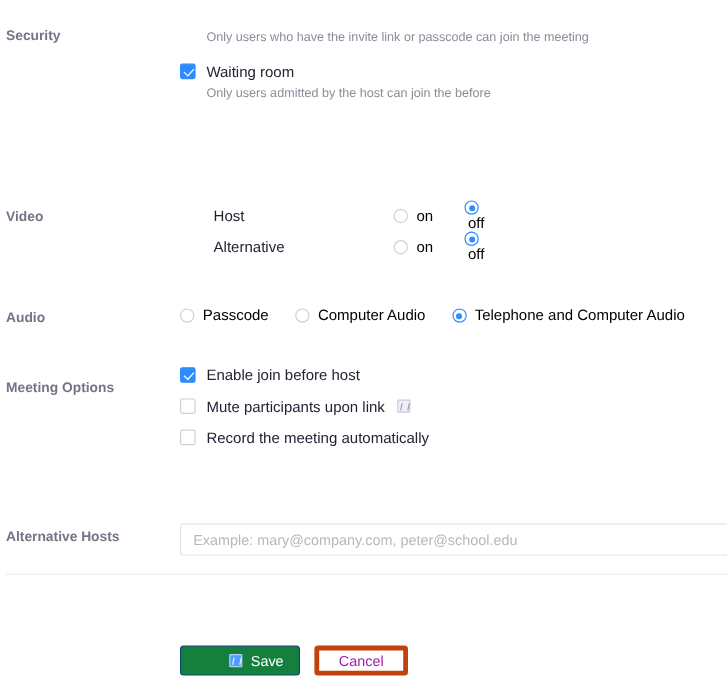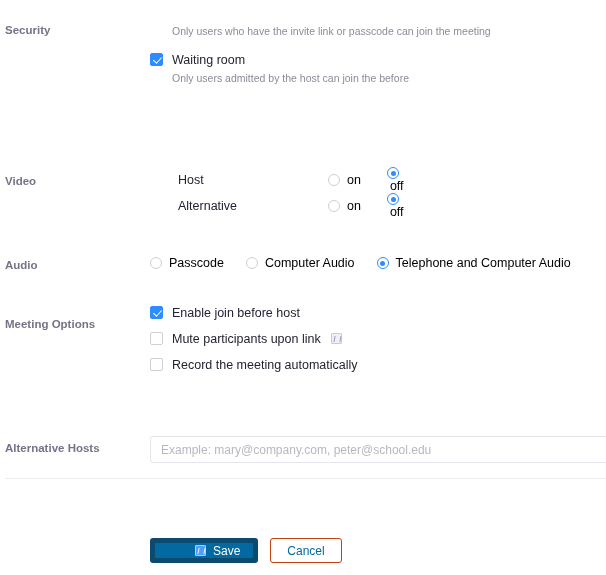--- a/index.html
+++ b/index.html
@@ -213,39 +213,39 @@
     font-family: "Liberation Sans", sans-serif;
     font-size: 12px;
     display: inline-flex;
     align-items: center;
     justify-content: center;
     cursor: pointer;
     padding: 0 13px;
     white-space: nowrap;
   }
   .btn-primary {
-    background: #0369a1;
-    border: 5px solid #0c4a6e;
+    background: #15803d;
+    border: 1px solid #0c4a6e;
     color: #ffffff;
     padding-left: 40px;
   }
   .btn-primary .broken-img {
     margin-left: 0;
     margin-right: 7px;
     border-color: #a9d0ff;
     background: #4e9eff;
   }
   .btn-primary .broken-img::after {
     border-left-color: #e8f2ff;
     border-right-color: #e8f2ff;
   }
   .btn-secondary {
     background: #ffffff;
-    border: 1px solid #c2410c;
-    color: #0369a1;
+    border: 4px solid #c2410c;
+    color: #a21caf;
     margin-left: 12px;
     padding: 0 16px;
   }
 </style>
 </head>
 <body>
 
 <div class="page">
 
   <div class="side-label" style="top:22px;">Security</div>

